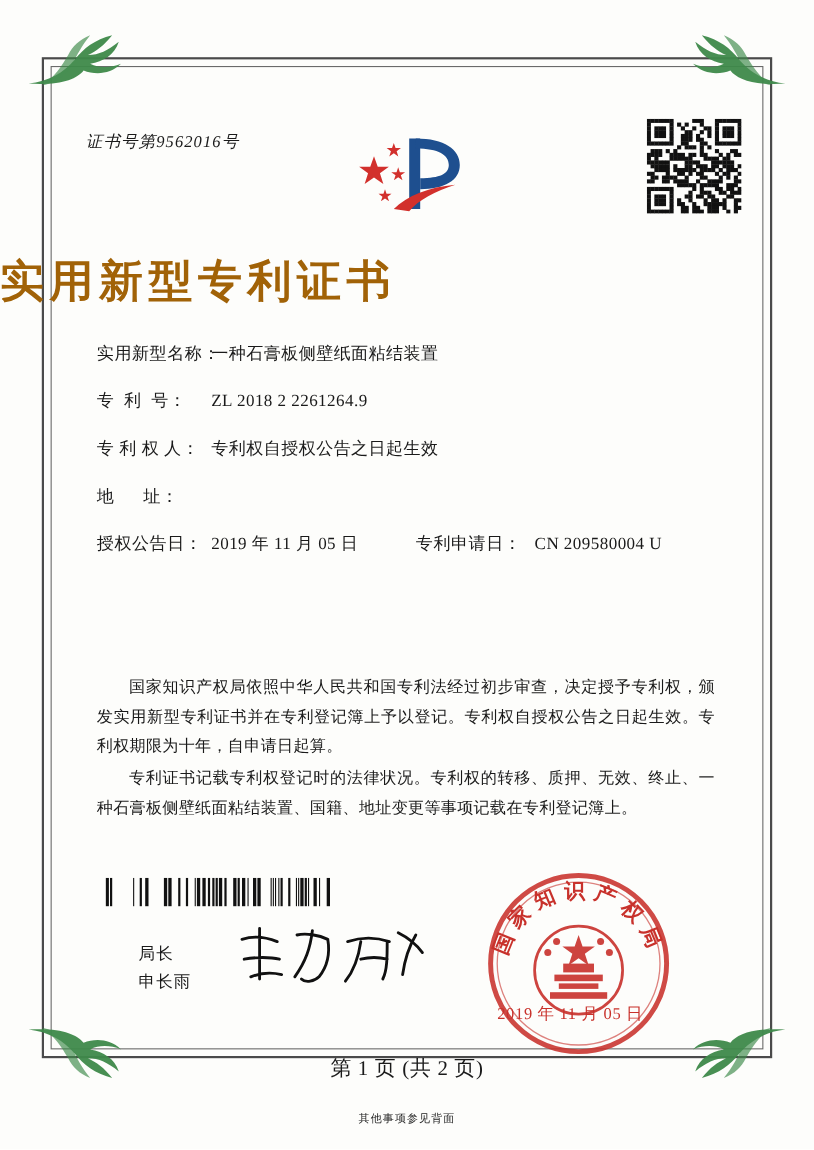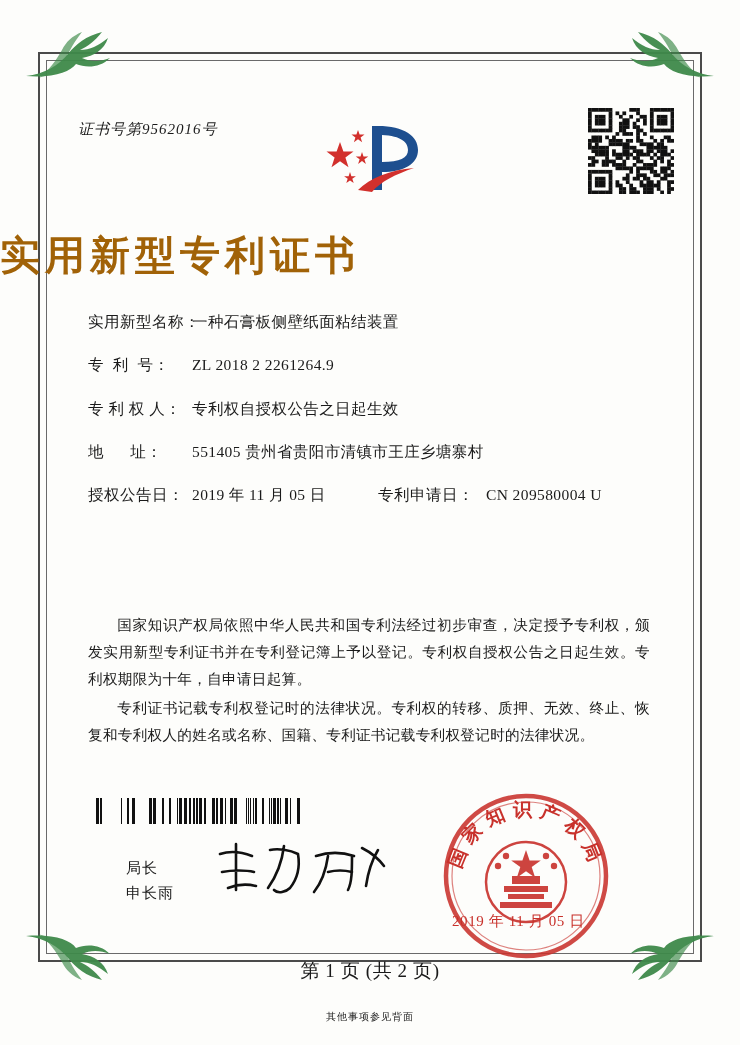--- a/index.html
+++ b/index.html
@@ -614,33 +614,32 @@
     <div class="field-row">
       <div class="field-label">专  利  号：</div>
       <div class="field-value">ZL 2018 2 2261264.9</div>
     </div>
     <div class="field-row">
       <div class="field-label">专 利 权 人：</div>
       <div class="field-value">专利权自授权公告之日起生效</div>
     </div>
     <div class="field-row">
       <div class="field-label">地      址：</div>
-      <div class="field-value">551405 贵州省贵阳市清镇市王庄乡塘寨村</div>
     </div>
     <div class="field-row double">
       <div class="field-label">授权公告日：</div>
       <div class="field-value">2019 年 11 月 05 日</div>
       <div class="field-label2">专利申请日：</div>
       <div class="field-value2">CN 209580004 U</div>
     </div>
   </div>
 
   <div class="body-text">
     <p>国家知识产权局依照中华人民共和国专利法经过初步审查，决定授予专利权，颁发实用新型专利证书并在专利登记簿上予以登记。专利权自授权公告之日起生效。专利权期限为十年，自申请日起算。</p>
-    <p>专利证书记载专利权登记时的法律状况。专利权的转移、质押、无效、终止、恢复和专利权人的姓名或名称、国籍、专利证书记载专利权登记时的法律状况。</p>
+    <p>专利证书记载专利权登记时的法律状况。专利权的转移、质押、无效、终止、一种石膏板侧壁纸面粘结装置、国籍、地址变更等事项记载在专利登记簿上。</p>
   </div>
 
   <div class="barcode">
     <svg id="barcode-svg" width="206" height="26" viewBox="0 0 206 26">
         <rect x="0.0" y="0" width="3.0" height="26" fill="#111"></rect>
         <rect x="4.0" y="0" width="2.0" height="26" fill="#111"></rect>
         <rect x="25.0" y="0" width="1.0" height="26" fill="#111"></rect>
         <rect x="31.0" y="0" width="2.0" height="26" fill="#111"></rect>
         <rect x="36.0" y="0" width="3.0" height="26" fill="#111"></rect>
         <rect x="53.0" y="0" width="3.0" height="26" fill="#111"></rect>

